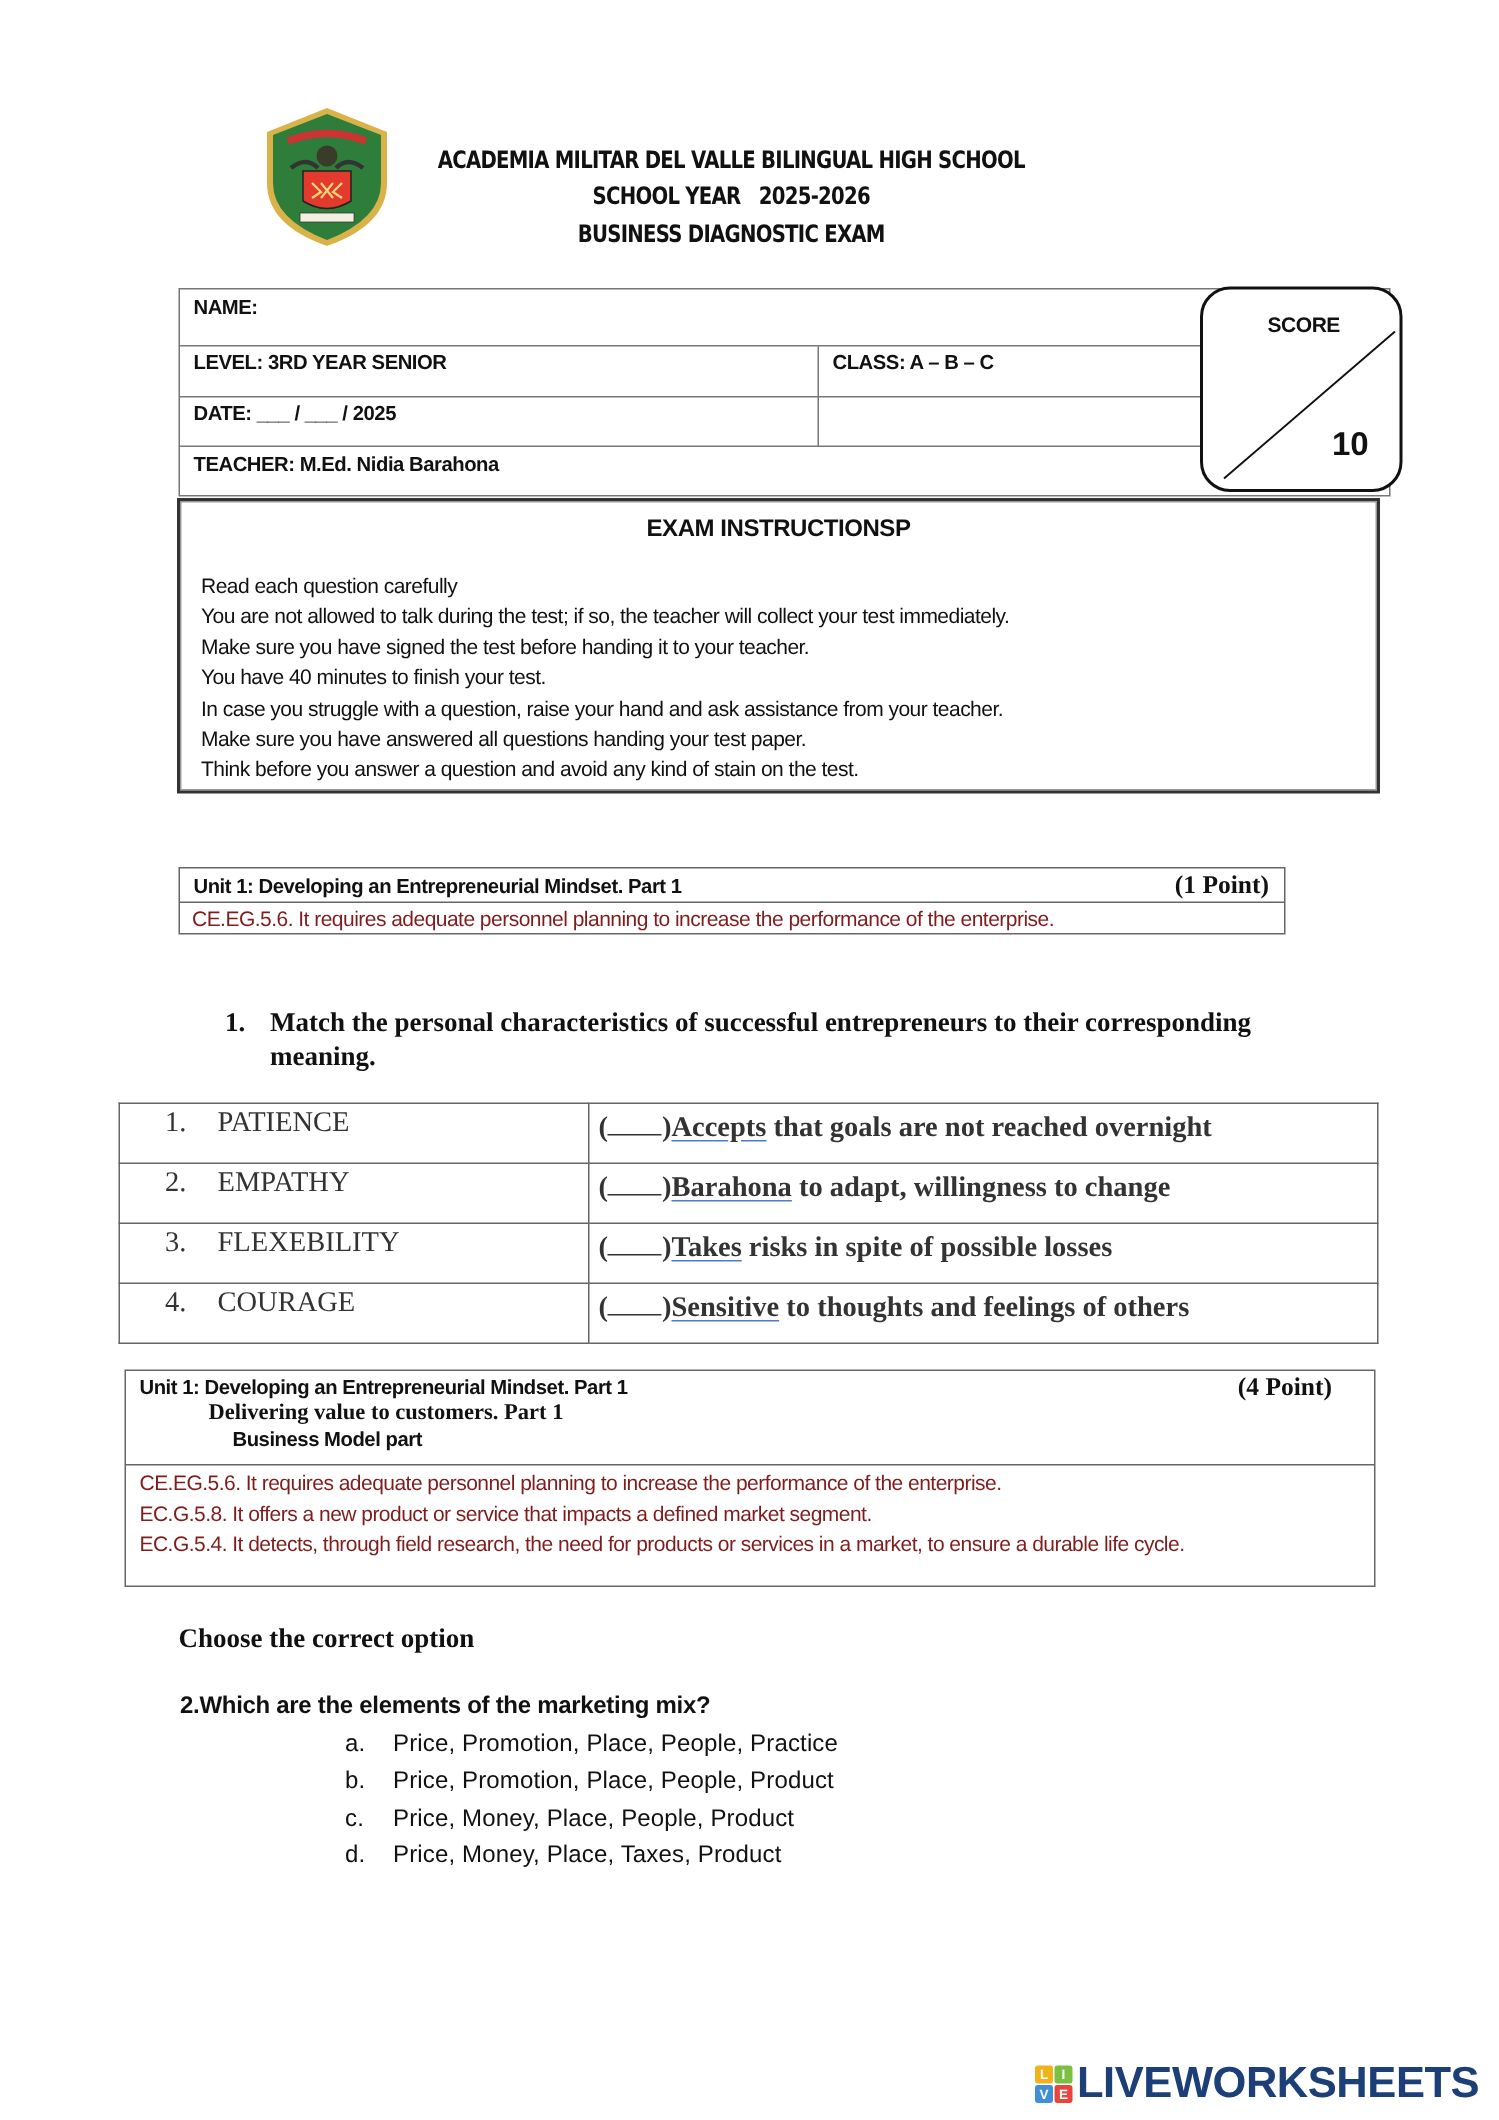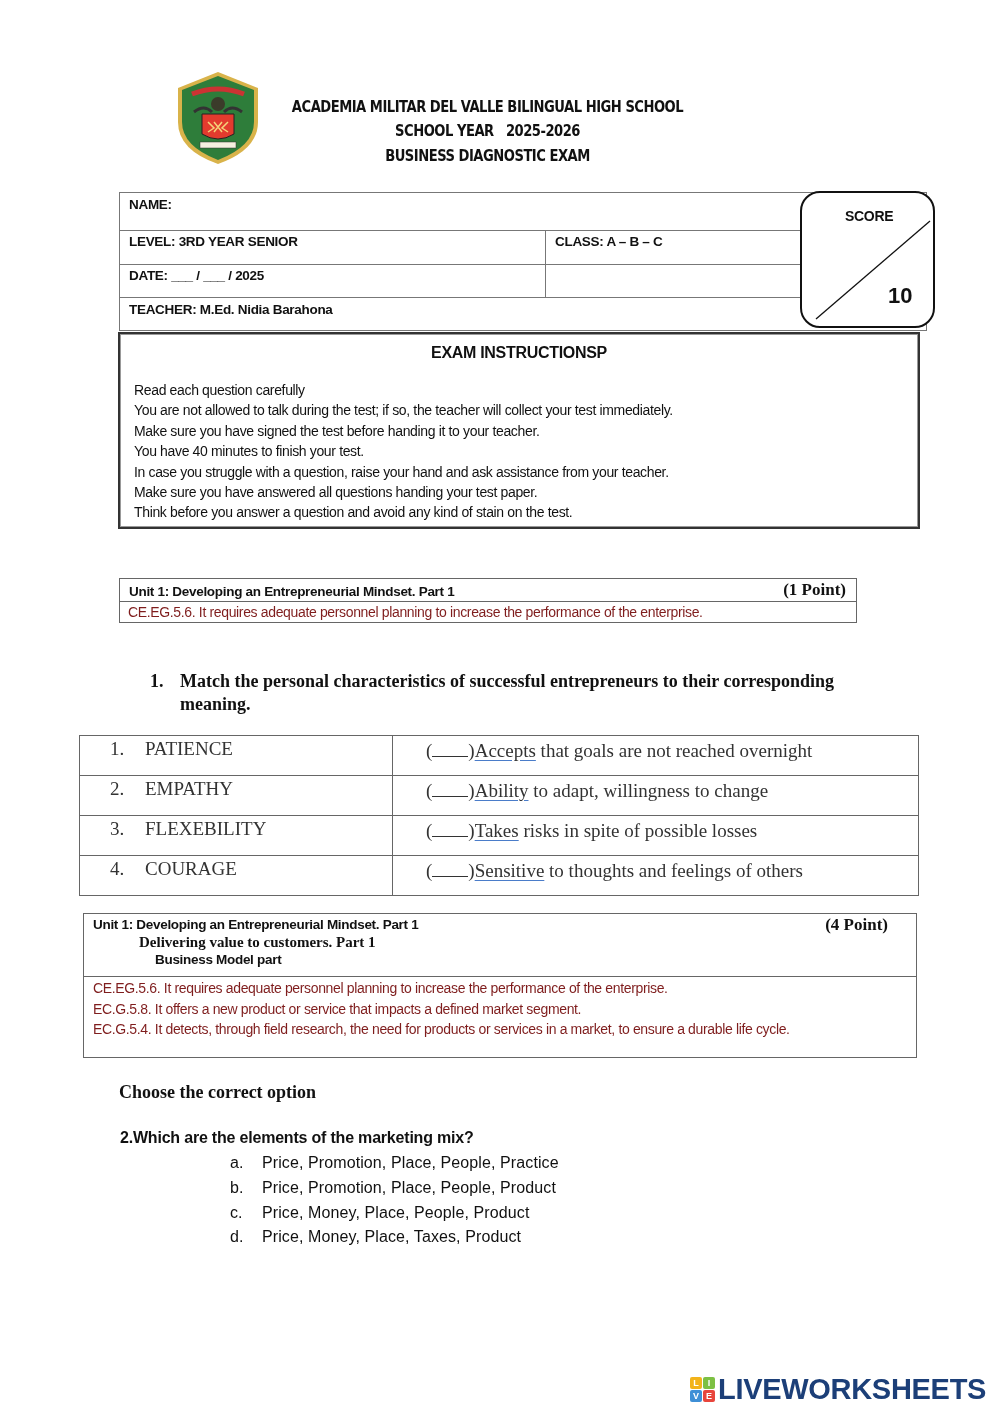--- a/index.html
+++ b/index.html
@@ -38,21 +38,21 @@
   
   #q1 { left: 150px; top: 670px; width: 720px; font-family: "Liberation Serif", serif; font-weight: bold; font-size: 18px; line-height: 23px; }
   #q1 .num { position: absolute; left: 0; top: 0; }
   #q1 .txt { margin-left: 30px; }
 
   
   #match { left: 79px; top: 735px; width: 840px; border-collapse: collapse; font-family: "Liberation Serif", serif; font-size: 19px; color: #333; }
   #match td { border: 1px solid #666; height: 37px; padding: 0; vertical-align: top; }
   #match td.left { width: 313px; padding-left: 30px; padding-top: 2px; box-sizing: border-box; }
   #match td.left .n { display: inline-block; width: 35px; }
-  #match td.right { padding-left: 33px; padding-top: 2px; }
+  #match td.right { padding-left: 6px; padding-top: 2px; font-weight: bold; }
   .blank { display: inline-block; width: 36px; border-bottom: 1px solid #333; height: 18px; vertical-align: baseline; }
   .uword { text-decoration: underline; text-decoration-color: #4a7cc9; text-underline-offset: 3px; }
 
   
   #choose { left: 119px; top: 1082px; font-family: "Liberation Serif", serif; font-weight: bold; font-size: 18px; }
   #q2 { left: 120px; top: 1129px; font-weight: bold; font-size: 16px; letter-spacing: -0.2px; text-align: right; }
   #opts { left: 230px; top: 1154px; list-style: none; margin: 0; padding: 0; font-size: 16px; }
   #opts li { height: 24.8px; letter-spacing: 0.1px; }
   #opts .l { display: inline-block; width: 32px; }
 
@@ -133,21 +133,21 @@
 </div>
 
 <table id="match" class="abs">
   <tbody>
       <tr>
     <td class="left"><span class="n">1.</span><span>PATIENCE</span></td>
     <td class="right">(<span class="blank"></span>)<span class="uword">Accepts</span><span> that goals are not reached overnight</span></td>
   </tr>
   <tr>
     <td class="left"><span class="n">2.</span><span>EMPATHY</span></td>
-    <td class="right">(<span class="blank"></span>)<span class="uword">Ability</span><span> to adapt, willingness to change</span></td>
+    <td class="right">(<span class="blank"></span>)<span class="uword">Barahona</span><span> to adapt, willingness to change</span></td>
   </tr>
   <tr>
     <td class="left"><span class="n">3.</span><span>FLEXEBILITY</span></td>
     <td class="right">(<span class="blank"></span>)<span class="uword">Takes</span><span> risks in spite of possible losses</span></td>
   </tr>
   <tr>
     <td class="left"><span class="n">4.</span><span>COURAGE</span></td>
     <td class="right">(<span class="blank"></span>)<span class="uword">Sensitive</span><span> to thoughts and feelings of others</span></td>
   </tr>
 </tbody>

